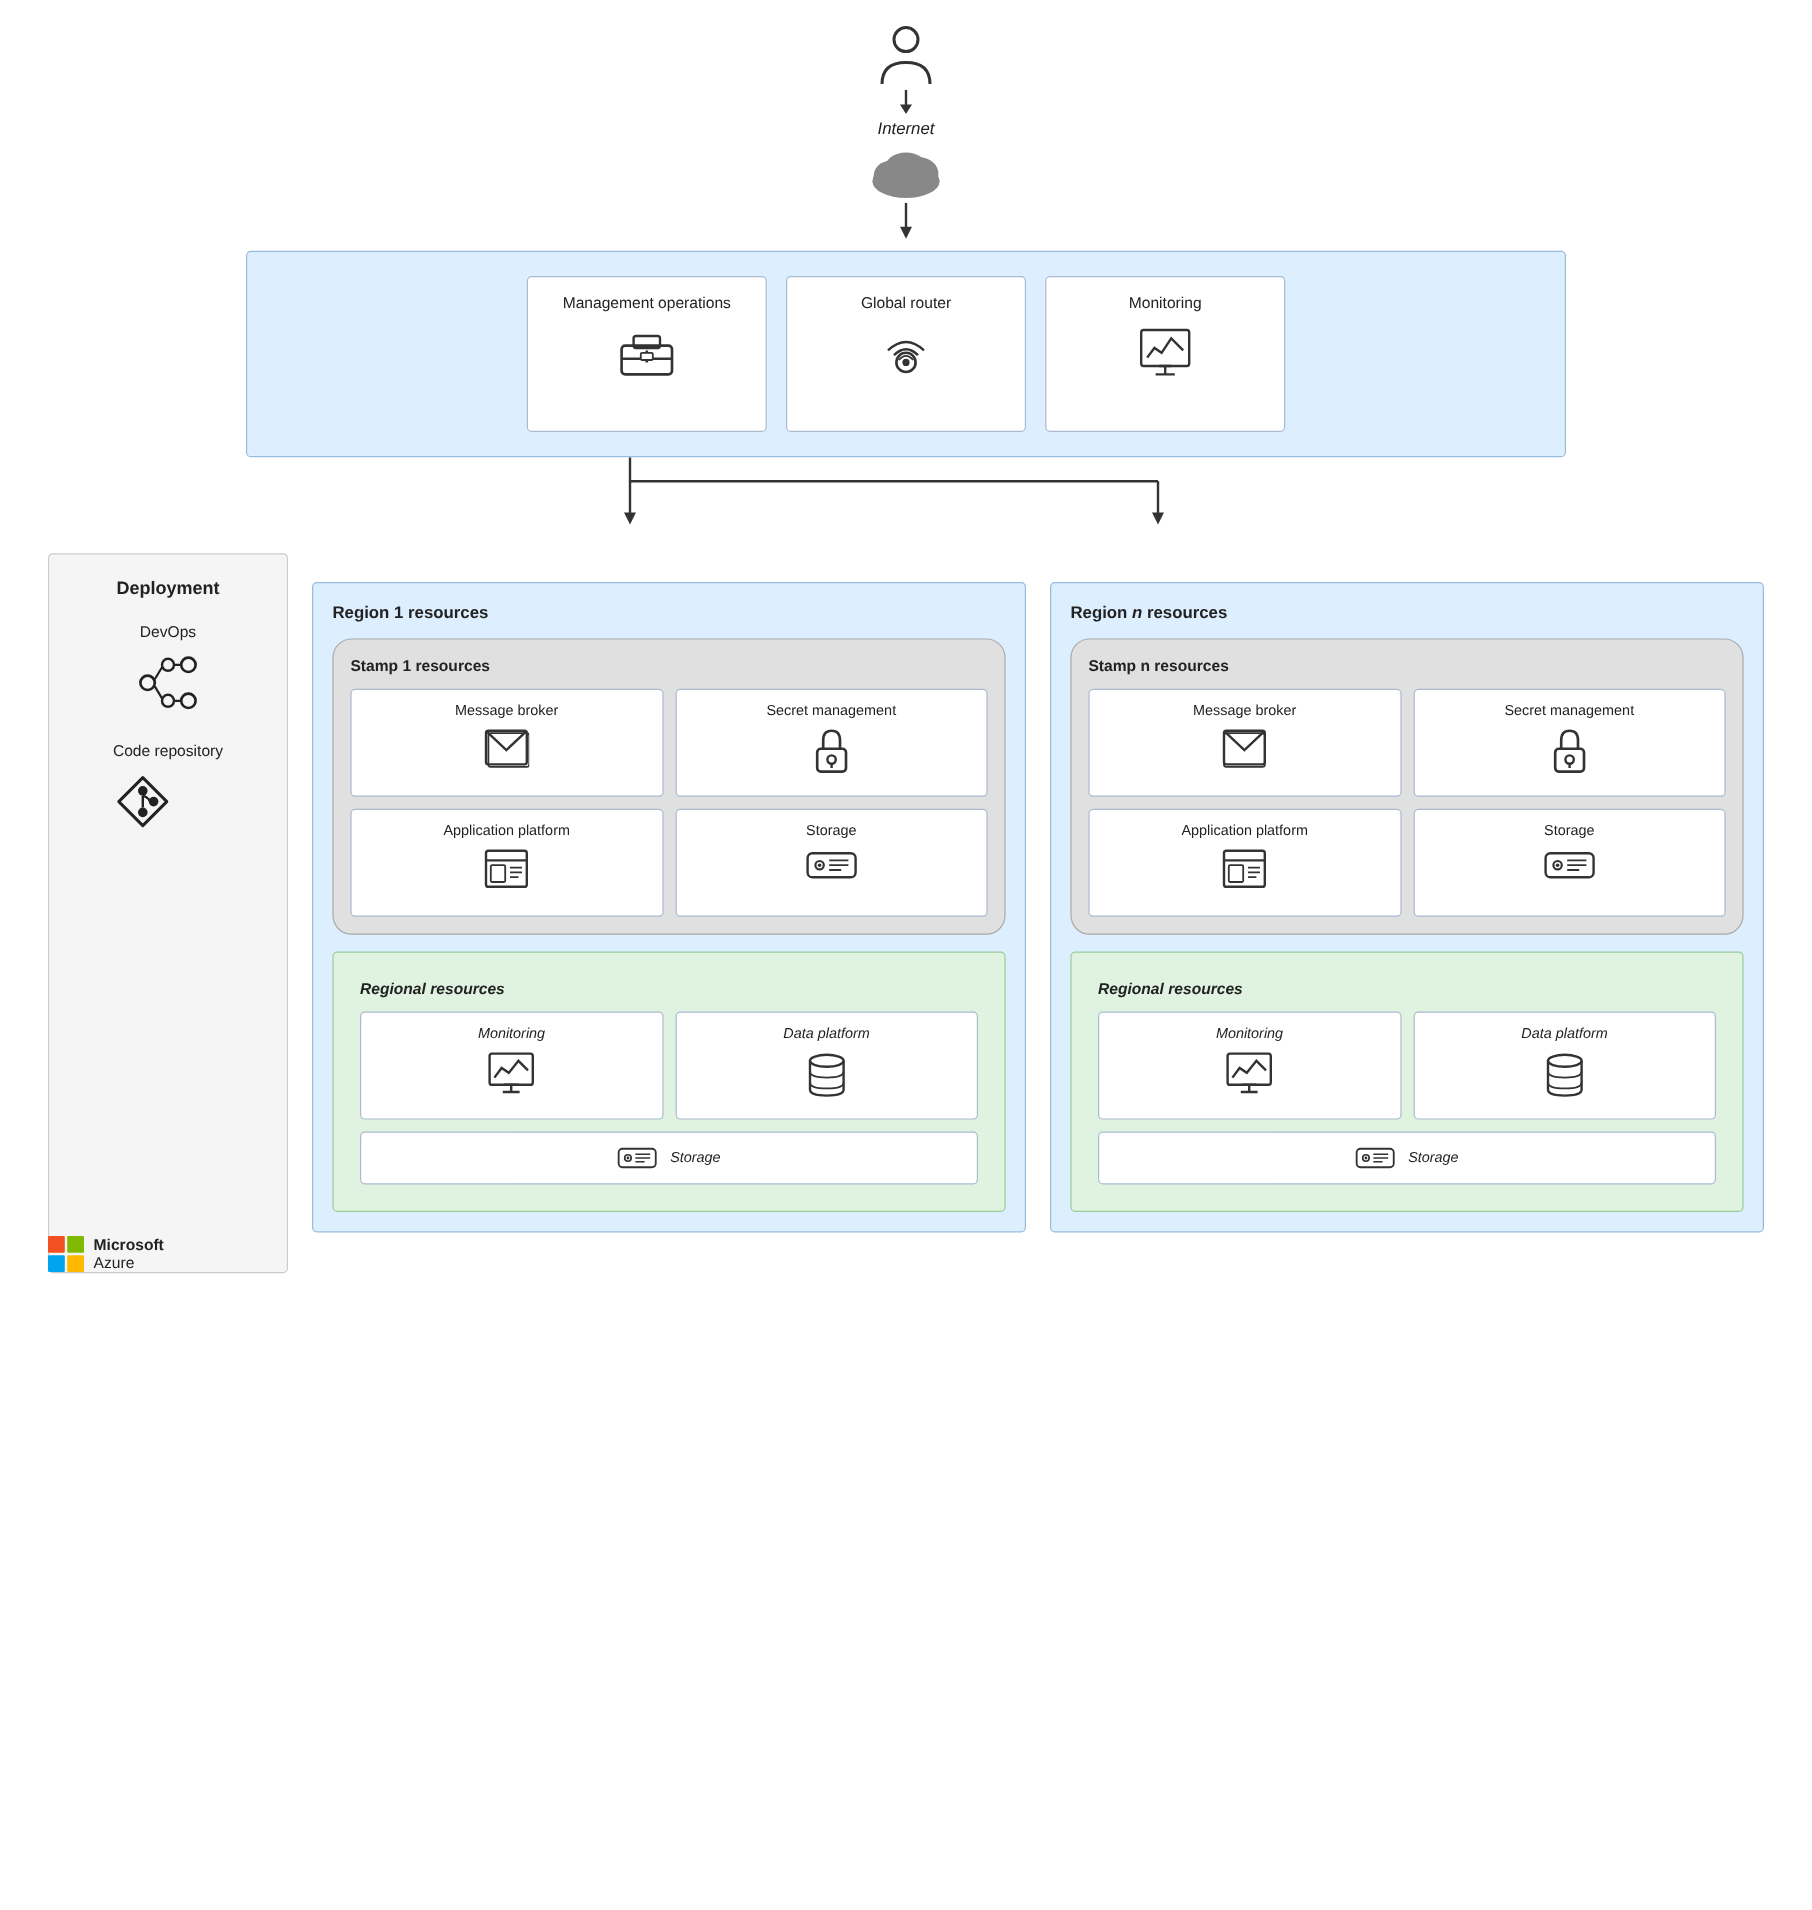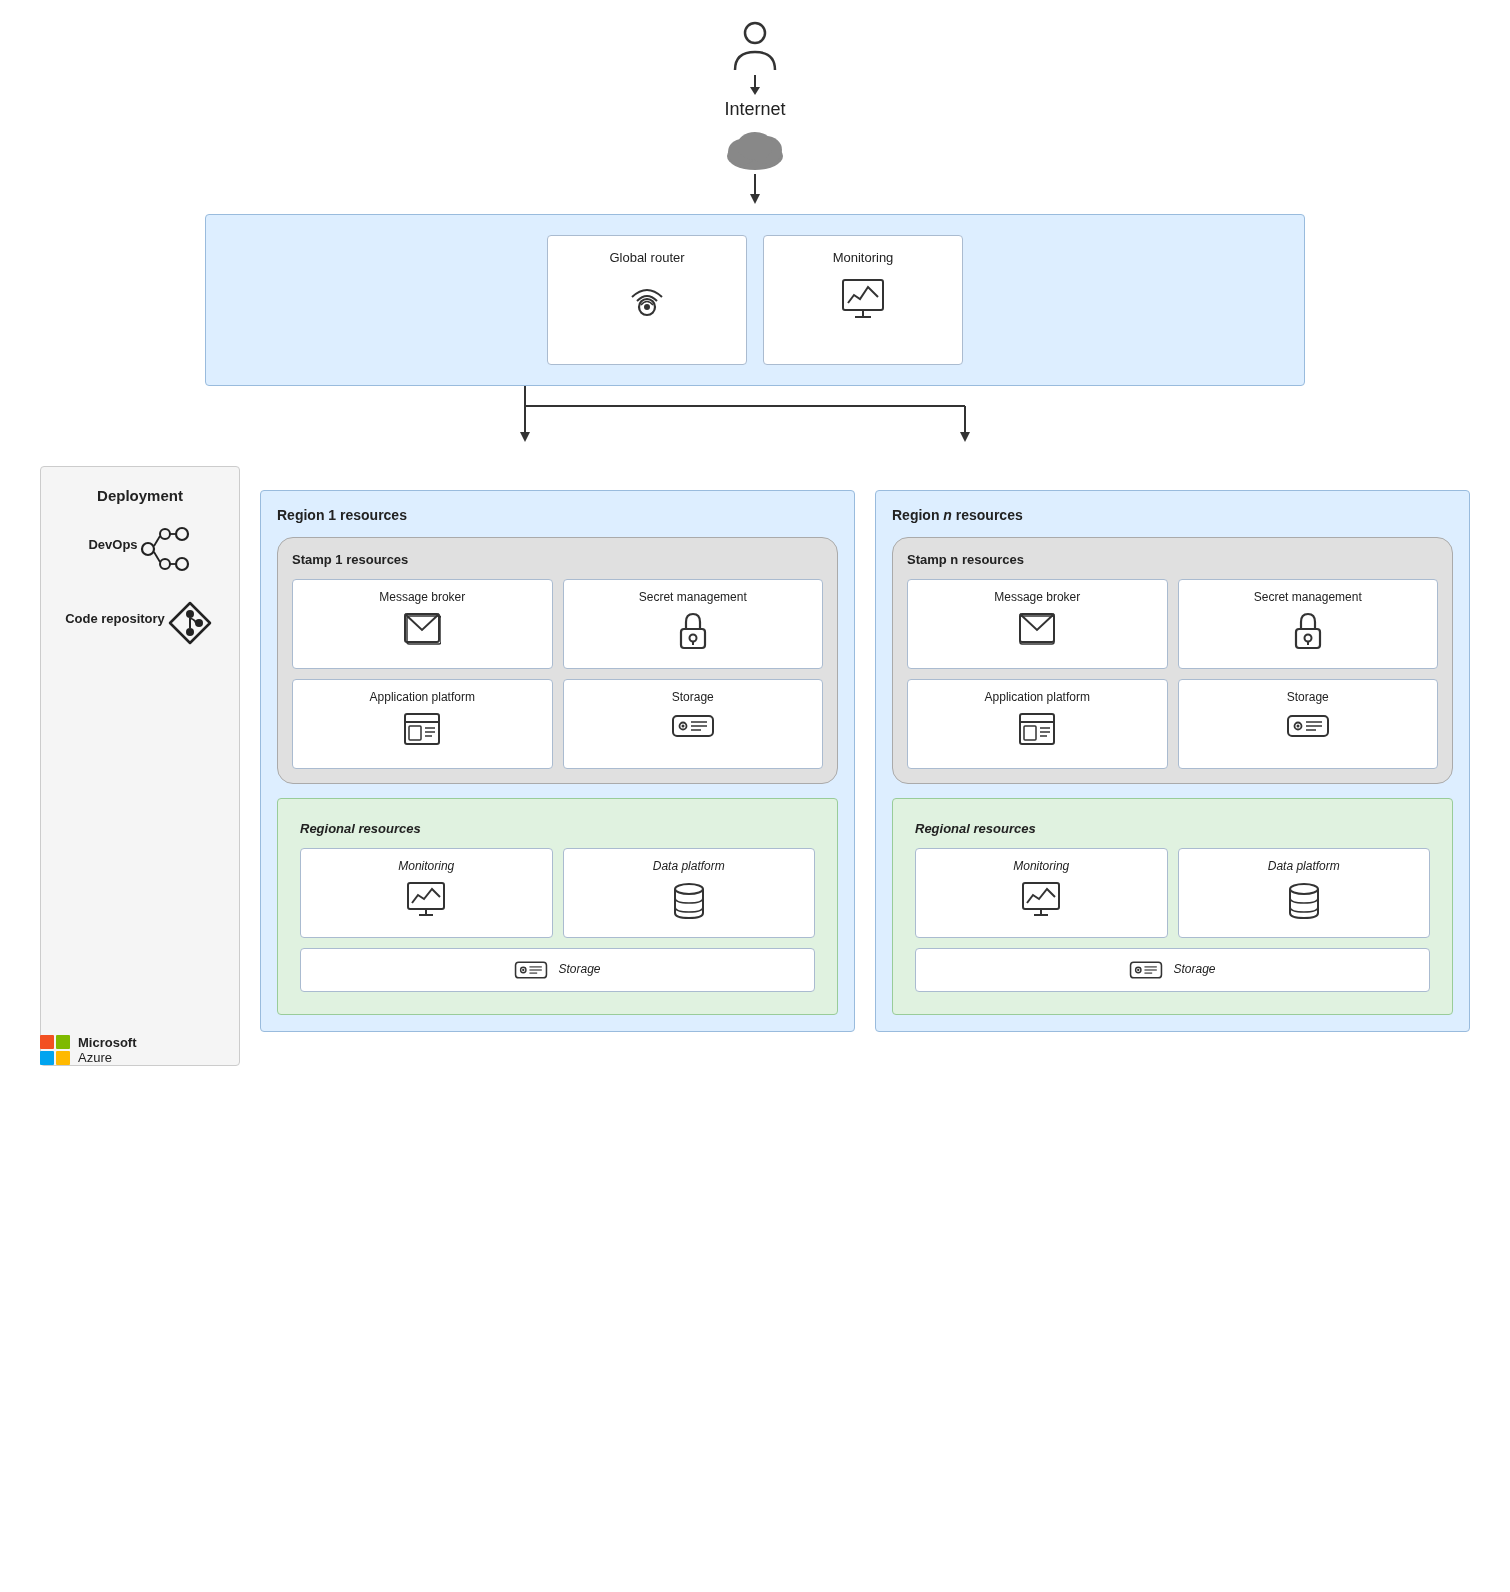--- a/index.html
+++ b/index.html
@@ -19,22 +19,23 @@
     }
 
     
     .internet-section {
       display: flex;
       flex-direction: column;
       align-items: center;
       margin-bottom: 10px;
     }
     .internet-label {
-      font-size: 18px;
+      font-size: 14px;
       margin: 4px 0;
+      font-style: italic;
     }
 
     
     .global-services-box {
       background: #ddeeff;
       border: 1.5px solid #99bbdd;
       border-radius: 4px;
       padding: 20px;
       margin: 0 auto;
       width: 1100px;
@@ -86,25 +87,23 @@
       flex-shrink: 0;
     }
     .deployment-title {
       font-weight: bold;
       font-size: 15px;
       margin-bottom: 20px;
       text-align: center;
     }
     .deployment-item {
       display: flex;
-      flex-direction: row;
-      align-items: center;
+      flex-direction: column;
       margin-bottom: 24px;
       text-align: center;
-      font-weight: bold;
     }
     .deployment-item-label {
       font-size: 13px;
       margin-bottom: 8px;
       line-height: 1.3;
     }
 
     
     .regions-container {
       display: flex;
@@ -259,20 +258,31 @@
     </svg>
 
     <svg width="12" height="30" viewBox="0 0 12 30">
       <line x1="6" y1="0" x2="6" y2="22" stroke="#333" stroke-width="2"></line>
       <polygon points="1,20 11,20 6,30" fill="#333"></polygon>
     </svg>
   </div>
 
   <div class="global-services-box">
 
+    <div class="service-card">
+      <div class="service-card-label">Management operations</div>
+      <svg width="50" height="42" viewBox="0 0 50 42">
+        <rect x="4" y="16" width="42" height="24" rx="3" fill="none" stroke="#333" stroke-width="2.2"></rect>
+        <rect x="14" y="8" width="22" height="10" rx="2" fill="none" stroke="#333" stroke-width="2"></rect>
+        <line x1="4" y1="27" x2="46" y2="27" stroke="#333" stroke-width="2"></line>
+        <line x1="21" y1="23" x2="29" y2="23" stroke="#333" stroke-width="2.5"></line>
+        <line x1="25" y1="20" x2="25" y2="30" stroke="#333" stroke-width="2.2"></line>
+        <rect x="20" y="22" width="10" height="6" rx="1" fill="#fff" stroke="#333" stroke-width="1.5"></rect>
+      </svg>
+    </div>
 
     <div class="service-card">
       <div class="service-card-label">Global router</div>
       <svg width="50" height="46" viewBox="0 0 50 46">
         <circle cx="25" cy="30" r="8" fill="none" stroke="#333" stroke-width="2.2"></circle>
         <circle cx="25" cy="30" r="3" fill="#333"></circle>
         <path d="M10 20 Q25 6 40 20" fill="none" stroke="#333" stroke-width="2"></path>
         <path d="M15 24 Q25 14 35 24" fill="none" stroke="#333" stroke-width="2"></path>
         <path d="M19 28 Q25 21 31 28" fill="none" stroke="#333" stroke-width="1.5"></path>
       </svg>

